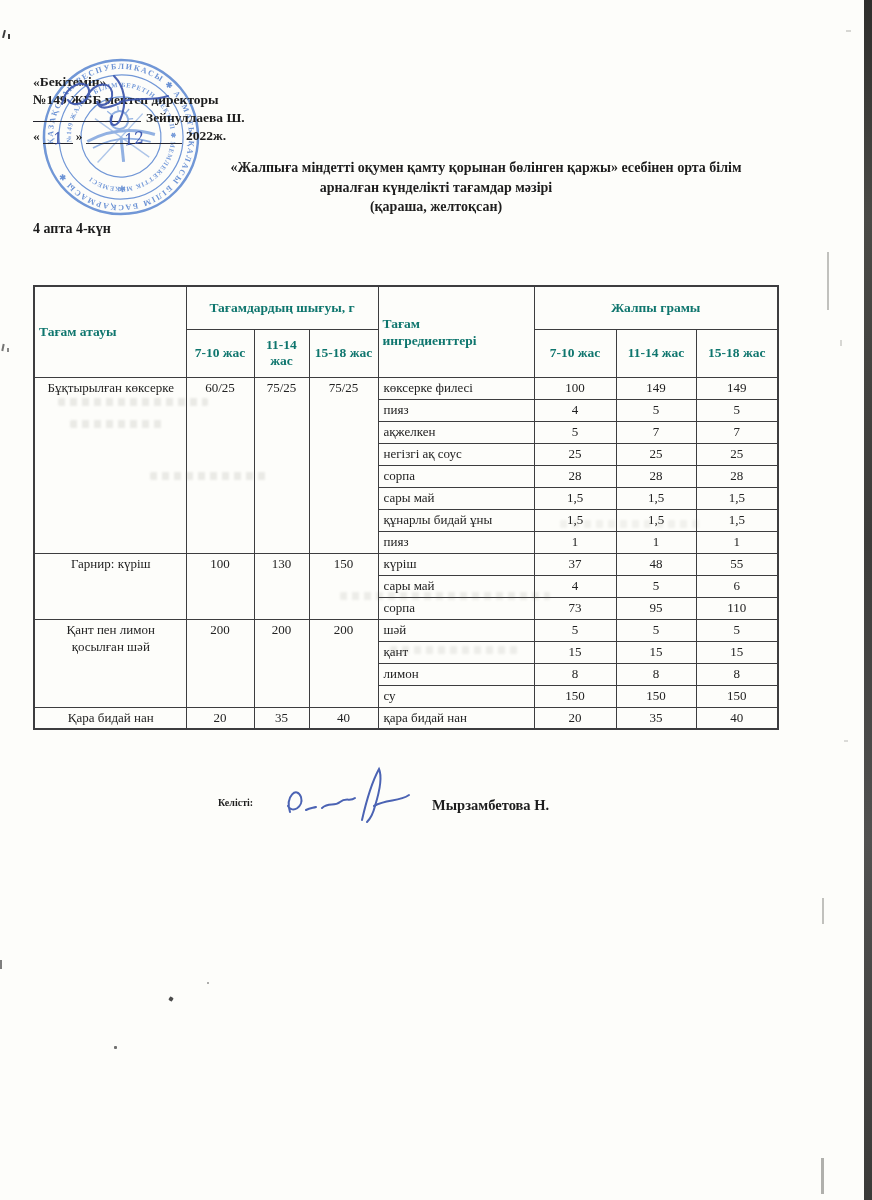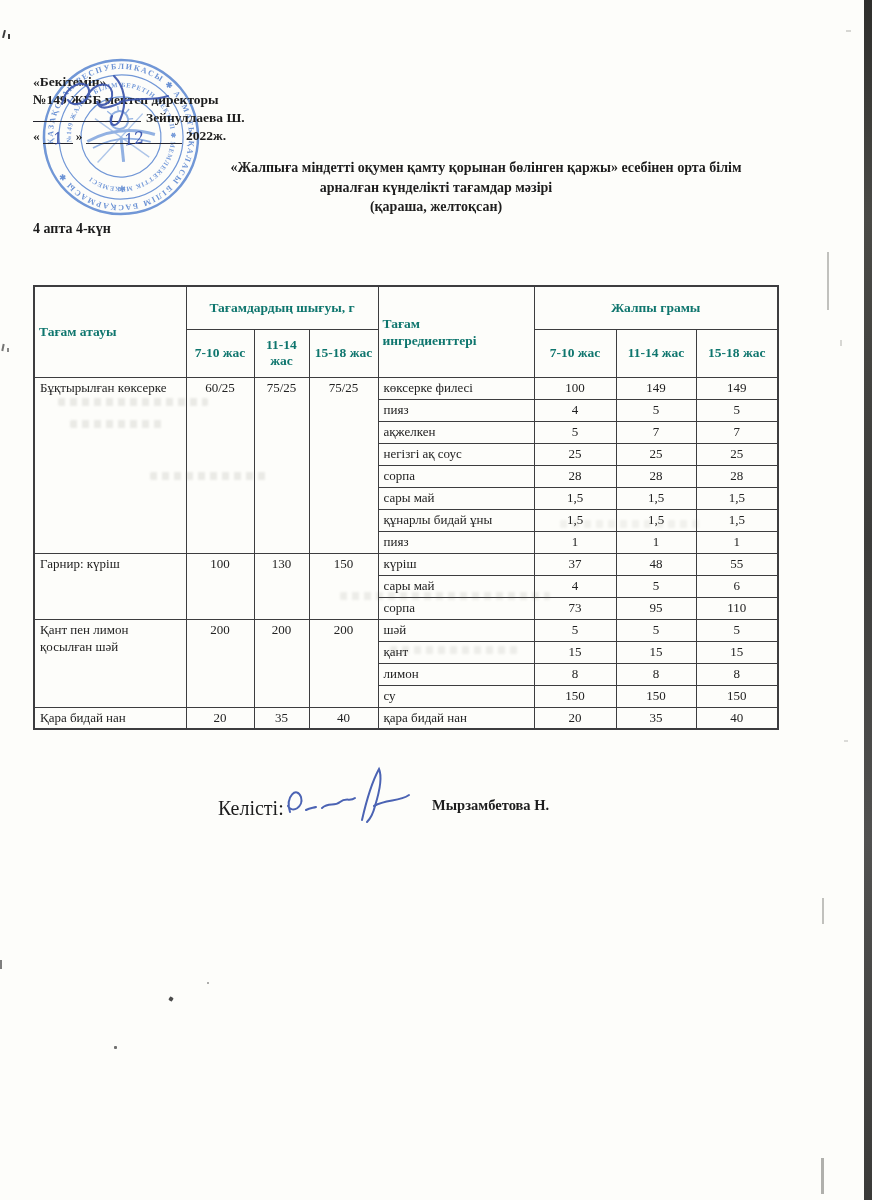--- a/index.html
+++ b/index.html
@@ -39,27 +39,27 @@
     font-size:13px;color:#222;}
   table.menu,table.menu th,table.menu td{border:1px solid #3d3d3f;}
   table.menu{border-width:2px;}
   table.menu th{font-weight:bold;font-size:13.5px;color:#0f766e;padding:1px 4px;}
   th.left-h{text-align:left;padding-left:6px;}
   tr.hrow1{height:43px;}
   tr.hrow2{height:48px;}
   th.sub{padding:0 8px;line-height:16px;}
   th.sub-narrow{padding:0 16px;line-height:16px;}
   tbody tr{height:22px;}
-  td.dish{vertical-align:top;text-align:left;padding:1px 4px 0 5px;line-height:17px;}
+  td.dish{vertical-align:top;text-align:center;padding:1px 4px 0 5px;line-height:17px;}
   td.portion{vertical-align:top;text-align:center;padding-top:1px;line-height:17px;}
   td.ingredient{text-align:left;padding:0 3px 0 5px;line-height:14px;}
   td.grams{text-align:center;line-height:14px;}
 
   
-  .agreed-label{left:218px;top:797px;font-weight:normal;font-size:20px;}
+  .agreed-label{left:218px;top:797px;font-weight:bold;font-size:10px;}
   .agreed-name{left:432px;top:797px;font-weight:bold;font-size:14.5px;}
 
   
   .bleed{position:absolute;height:8px;opacity:.13;filter:blur(1.3px);border-radius:2px;
     background:repeating-linear-gradient(90deg,#6e6e60 0 7px,transparent 7px 12px);}
   .tickmark{position:absolute;background:#8f8f8a;opacity:.55;}
   .speck{position:absolute;background:#4c4c4c;border-radius:1px;}
   .edge-mark{position:absolute;background:#3a3a3a;}
 </style>
 </head>

